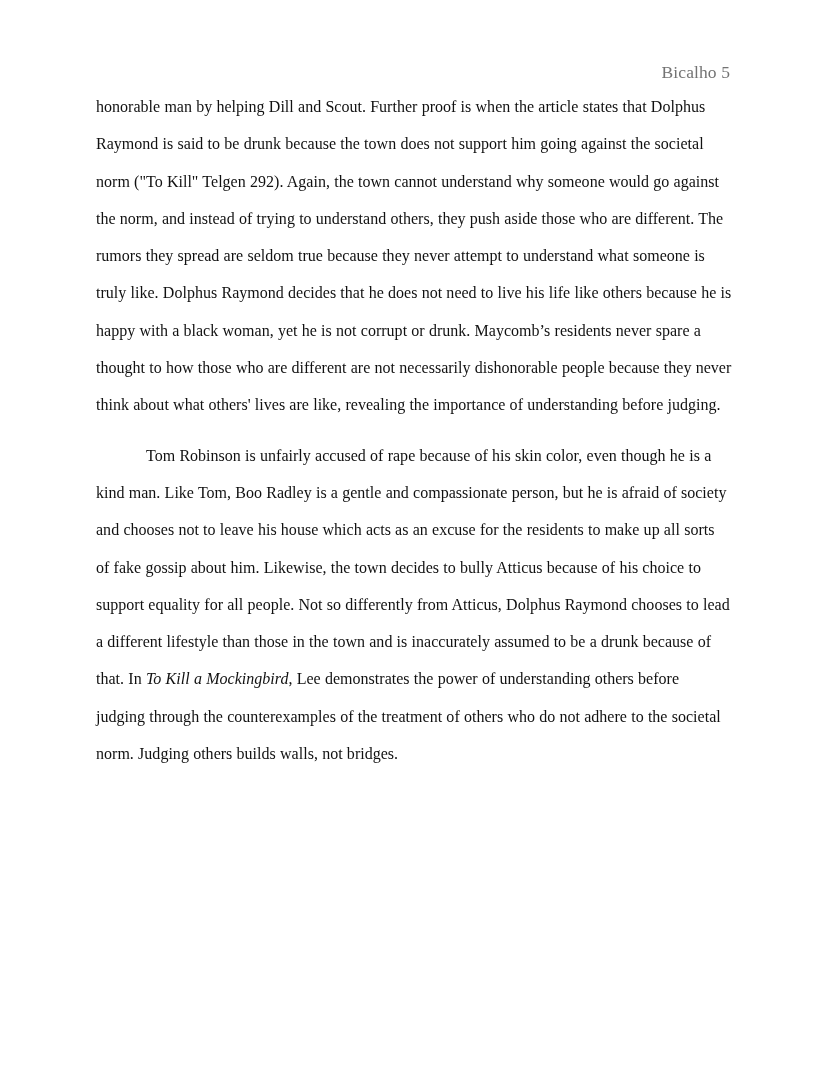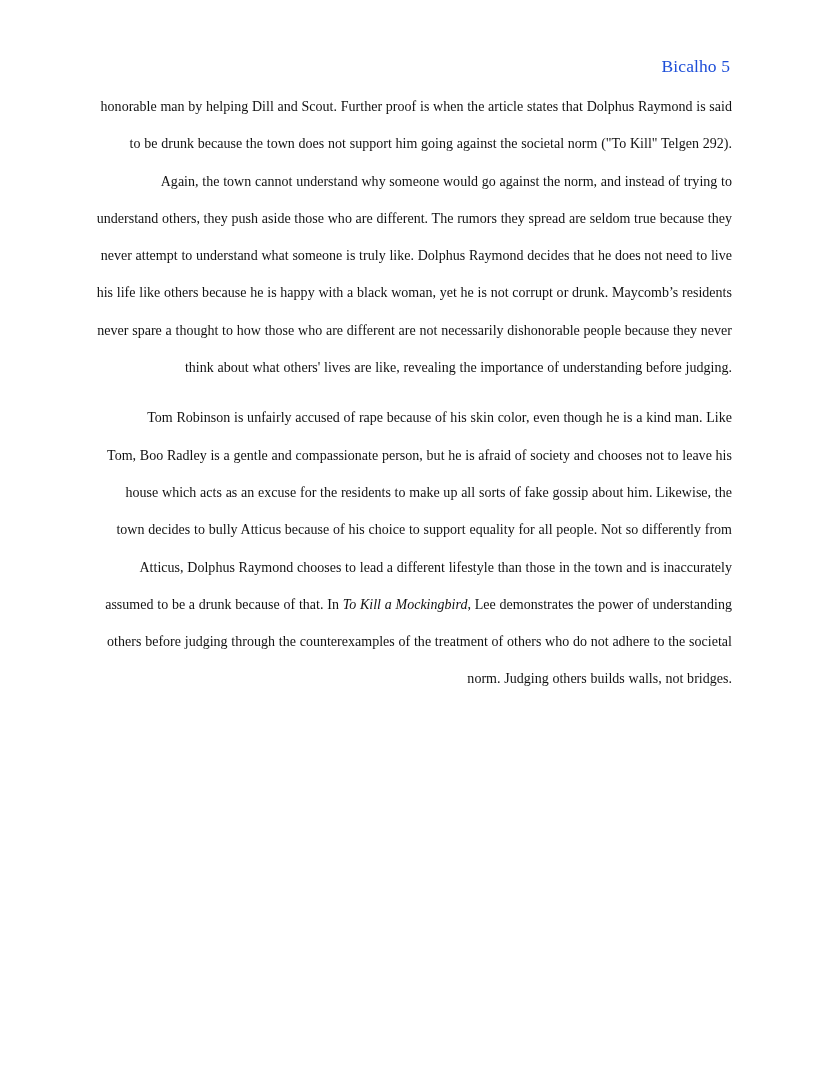--- a/index.html
+++ b/index.html
@@ -14,39 +14,39 @@
   .page {
     position: relative;
     width: 828px;
     height: 1071px;
     background: #ffffff;
     overflow: hidden;
     box-sizing: border-box;
   }
   .page-header {
     position: absolute;
-    top: 58px;
+    top: 64px;
     left: 96px;
     width: 634px;
     text-align: right;
     font-size: 17.5px;
     line-height: 1;
-    color: #1d4ed8;
+    color: #737373;
     letter-spacing: 0.1px;
   }
   .doc-body {
     position: absolute;
     top: 88px;
     left: 96px;
     width: 636px;
   }
   .para {
-    font-size: 14px;
+    font-size: 16px;
     line-height: 37.3px;
-    text-align: right;
+    text-align: left;
     margin: 0;
     color: #111111;
     letter-spacing: 0.02px;
     word-spacing: 0.2px;
   }
   .para.indented {
     text-indent: 50px;
   }
   .para + .para {
     margin-top: 13px;

